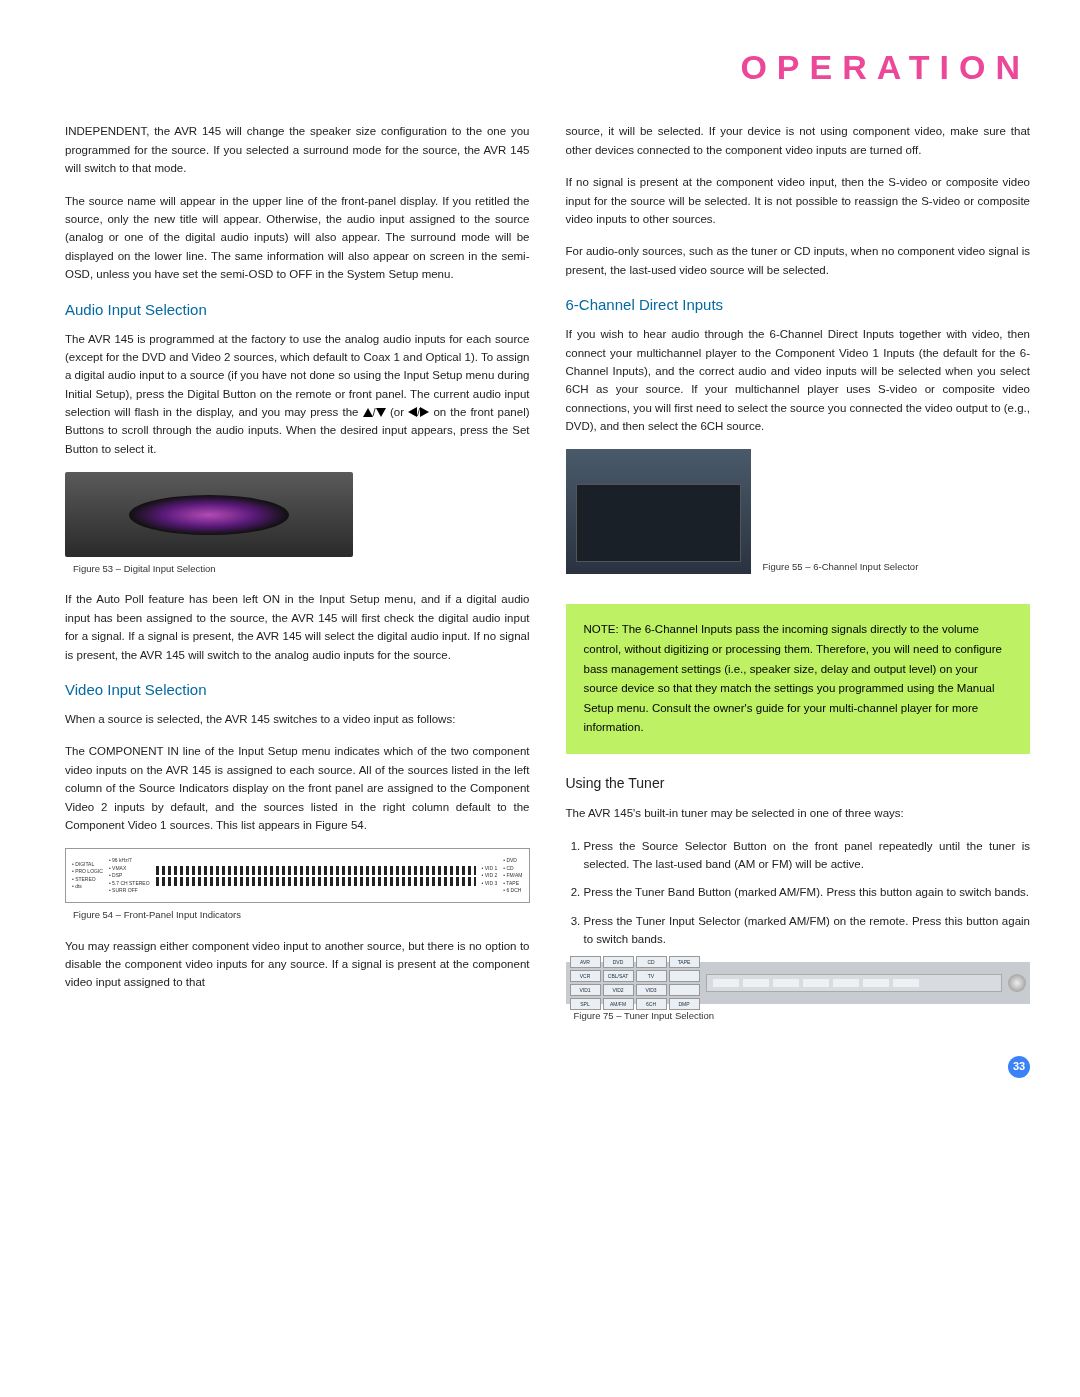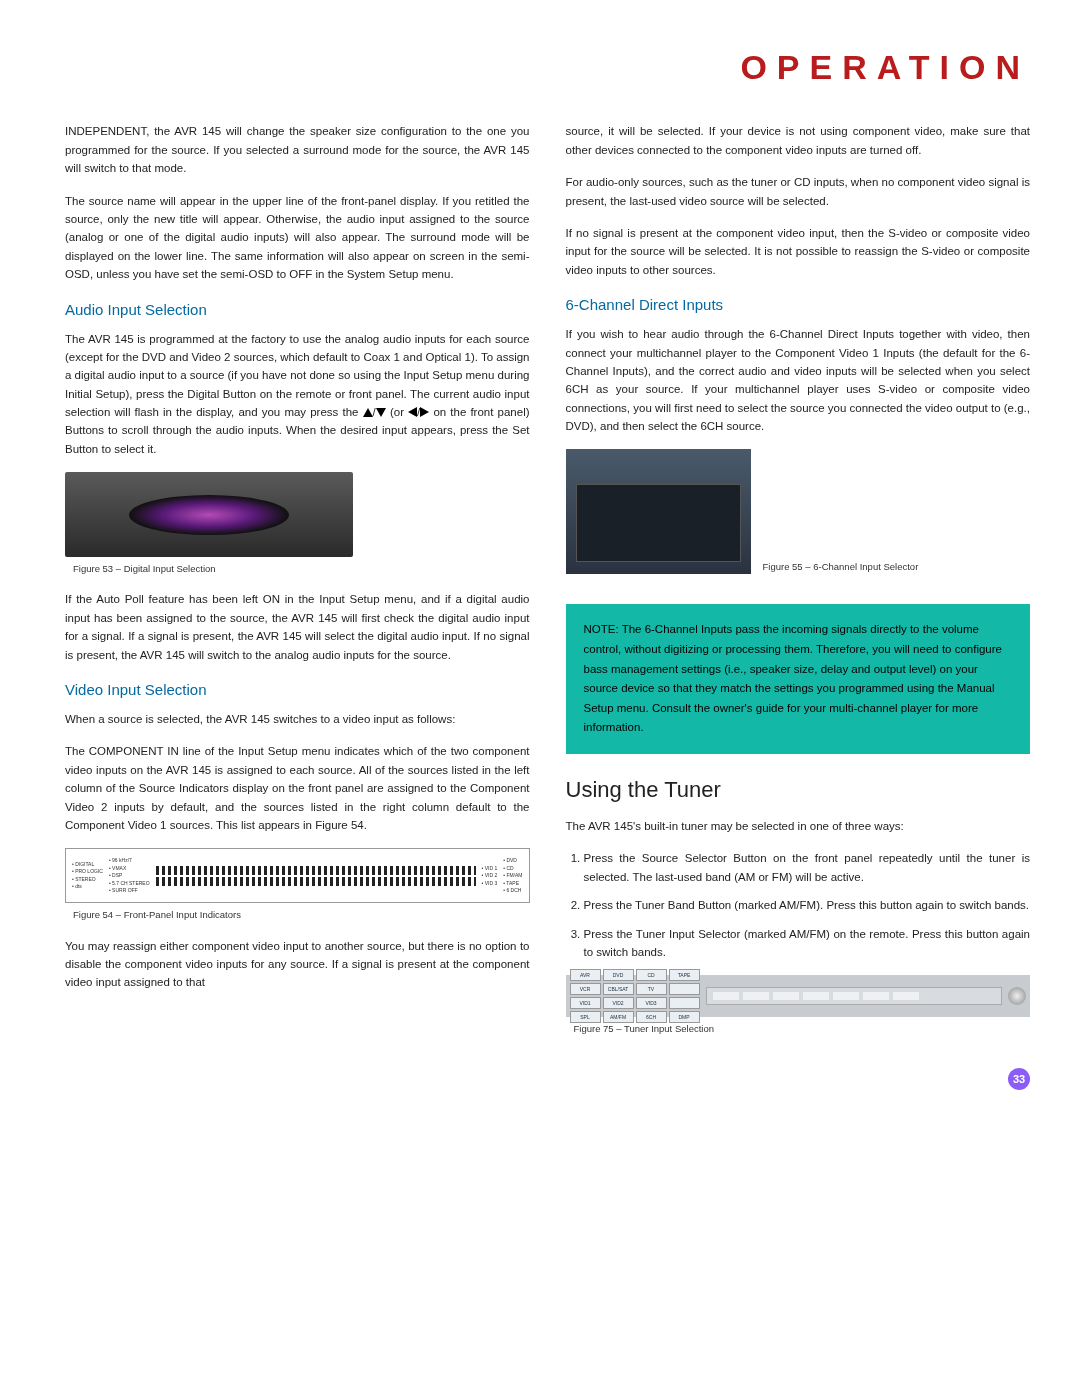--- a/index.html
+++ b/index.html
@@ -11,21 +11,21 @@
     color: #222;
     background: #fff;
     width: 1080px;
     box-sizing: border-box;
   }
   .page-title {
     text-align: right;
     font-size: 34px;
     letter-spacing: 10px;
     font-weight: 600;
-    color: #b91c1c;
+    color: #ec4899;
     margin: 0 0 28px 0;
   }
   .columns {
     display: flex;
     gap: 36px;
   }
   .col {
     flex: 1;
     min-width: 0;
   }
@@ -33,21 +33,21 @@
     margin: 0 0 14px 0;
     text-align: justify;
   }
   h3 {
     font-size: 15px;
     font-weight: 400;
     margin: 10px 0 8px 0;
     color: #0369a1;
   }
   h2 {
-    font-size: 22px;
+    font-size: 14px;
     font-weight: 400;
     margin: 18px 0 10px 0;
     color: #222;
   }
   .figcap {
     font-size: 9.5px;
     color: #333;
     margin: 4px 0 14px 8px;
   }
   .fig {
@@ -117,21 +117,21 @@
   .fig56 .btns{
     display:grid;grid-template-columns:repeat(4,1fr);gap:2px;width:130px;
   }
   .fig56 .btns span{
     background:#eaeff3;border:1px solid #999;font-size:5px;text-align:center;padding:1px 0;color:#234;
   }
   .fig56 .strip{flex:1;height:16px;background:#d8dce0;border:1px solid #aaa;display:flex;gap:4px;align-items:center;padding:0 6px;}
   .fig56 .strip i{width:26px;height:8px;background:#eef0f2;display:block;}
   .fig56 .knob{width:18px;height:18px;border-radius:50%;background:radial-gradient(#eee,#888);}
   .notebox {
-    background: #14b8a6;
+    background: #bef264;
     padding: 16px 18px;
     font-size: 11.5px;
     line-height: 1.7;
     color: #000;
     margin-bottom: 6px;
   }
   .arrow {
     display:inline-block;
     width:0;height:0;
     border-style:solid;
@@ -141,21 +141,21 @@
   .ad{border-width:9px 5px 0 5px;border-color:#000 transparent transparent transparent;}
   .al{border-width:5px 9px 5px 0;border-color:transparent #000 transparent transparent;}
   .ar{border-width:5px 0 5px 9px;border-color:transparent transparent transparent #000;}
   .pagenum{
     text-align:right;
     margin-top:18px;
   }
   .pagenum span{
     display:inline-flex;
     width:22px;height:22px;
-    background:#8b5cf6;
+    background:#3b82f6;
     color:#fff;
     border-radius:50%;
     align-items:center;justify-content:center;
     font-size:11px;font-weight:bold;
   }
   ol{margin:0 0 14px 0;padding-left:18px;}
   ol li{margin-bottom:10px;text-align:justify;}
 </style>
 </head>
 <body>
@@ -217,22 +217,22 @@
           <div>• 6 DCH</div>
       </div>
     </div>
     <div class="figcap">Figure 54 – Front-Panel Input Indicators</div>
 
     <p>You may reassign either component video input to another source, but there is no option to disable the component video inputs for any source. If a signal is present at the component video input assigned to that</p>
   </div>
 
   <div class="col">
     <p>source, it will be selected. If your device is not using component video, make sure that other devices connected to the component video inputs are turned off.</p>
+    <p>If no signal is present at the component video input, then the S-video or composite video input for the source will be selected. It is not possible to reassign the S-video or composite video inputs to other sources.</p>
     <p>For audio-only sources, such as the tuner or CD inputs, when no component video signal is present, the last-used video source will be selected.</p>
-    <p>If no signal is present at the component video input, then the S-video or composite video input for the source will be selected. It is not possible to reassign the S-video or composite video inputs to other sources.</p>
 
     <h3>6-Channel Direct Inputs</h3>
     <p>If you wish to hear audio through the 6-Channel Direct Inputs together with video, then connect your multichannel player to the Component Video 1 Inputs (the default for the 6-Channel Inputs), and the correct audio and video inputs will be selected when you select 6CH as your source. If your multichannel player uses S-video or composite video connections, you will first need to select the source you connected the video output to (e.g., DVD), and then select the 6CH source.</p>
 
     <div class="fig55-wrap">
       <div class="fig55"></div>
       <div class="figcap" style="margin:0;">Figure 55 – 6-Channel Input Selector</div>
     </div>
 
     <div class="notebox">

